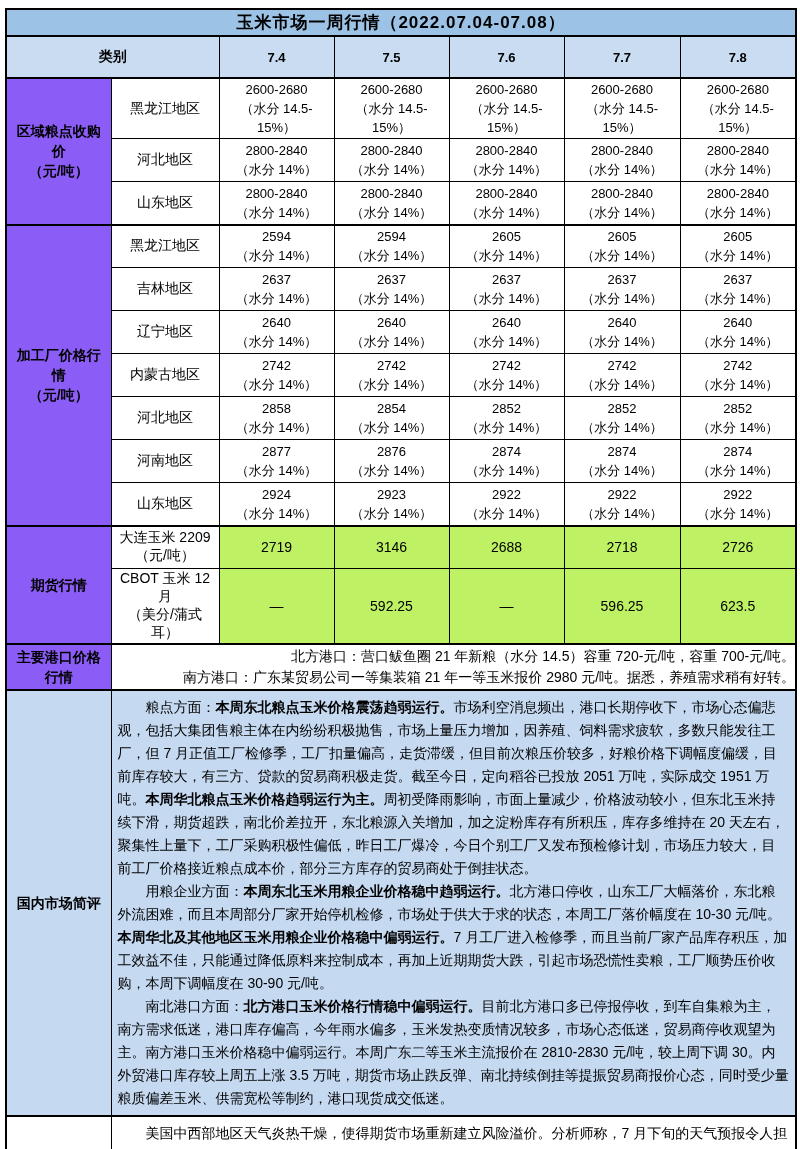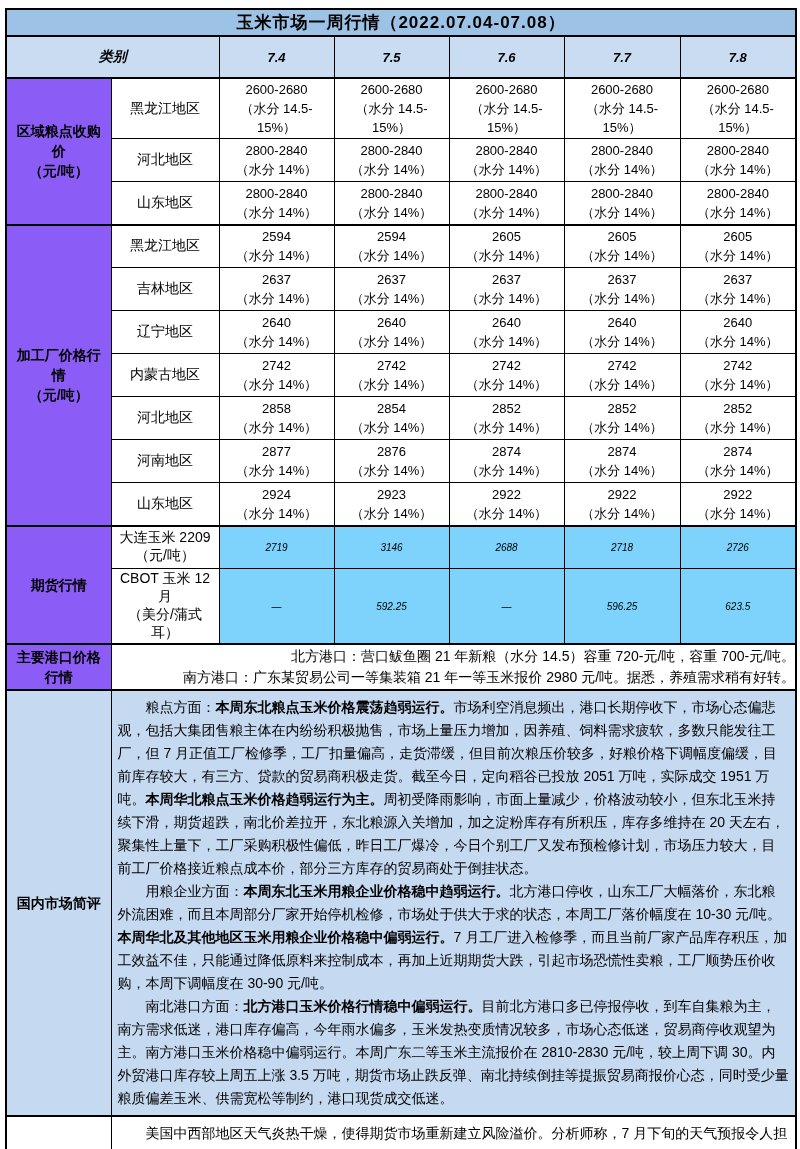--- a/index.html
+++ b/index.html
@@ -28,31 +28,31 @@
   td{
     border:1px solid var(--border);
     padding:1px 3px;vertical-align:middle;text-align:center;
     overflow:hidden;
   }
   tr.sec > td{border-top:2px solid var(--border);}
   td.title-cell{
     background:var(--title-bg);font-weight:bold;font-size:17px;
     height:22px;letter-spacing:1px;
   }
-  tr.hdr td{background:var(--header-bg);font-weight:bold;height:42px;font-style:italic;}
+  tr.hdr td{background:var(--header-bg);font-weight:bold;height:42px;}
   td.cat{font-size:14px;}
   td.day{font-size:13px;}
   td.sec-label{font-weight:bold;font-size:14px;line-height:20px;background:#8b5cf6;}
   td.sub-label{font-size:14px;background:#ffffff;}
   tr.pr{height:43px;}
   td.pc{font-size:13px;line-height:19px;background:#ffffff;}
   td.pc .v,td.pc .n{display:block;}
   tr.fut1{height:43px;}
   tr.fut2{height:44px;}
-  td.fut-val{font-size:10px;background:#7dd3fc;font-style:italic;}
+  td.fut-val{font-size:14px;background:#bef264;}
   tr.ports-row{height:44px;border-radius:18px;}
   td.ports-cell{
     text-align:right;font-size:14px;line-height:21px;padding:1px 0;background:#ffffff;
   }
   tr.commentary-row td{background:var(--commentary-bg);}
   tr.commentary-row{height:306px;}
   td.long-text{
     text-align:left;font-size:14px;line-height:23px;padding:5px 6px;vertical-align:top;
   }
   .para{margin:0;text-indent:2em;}

